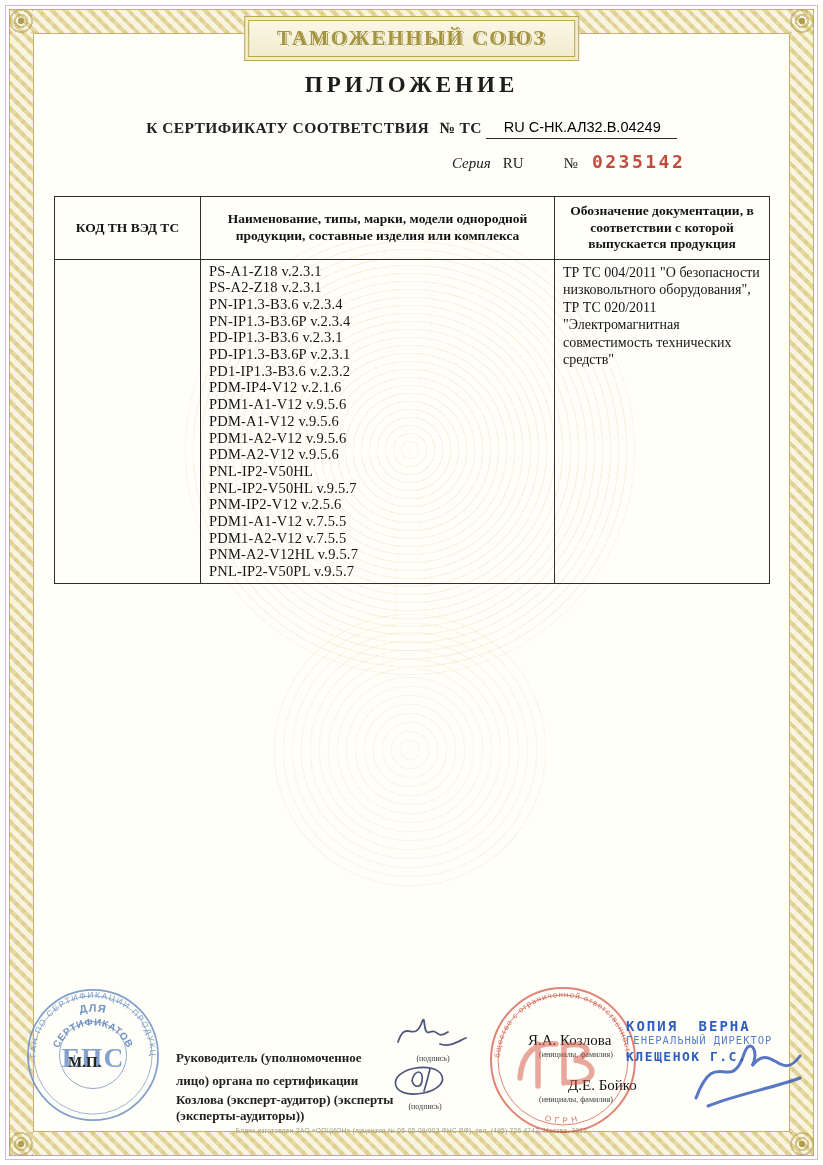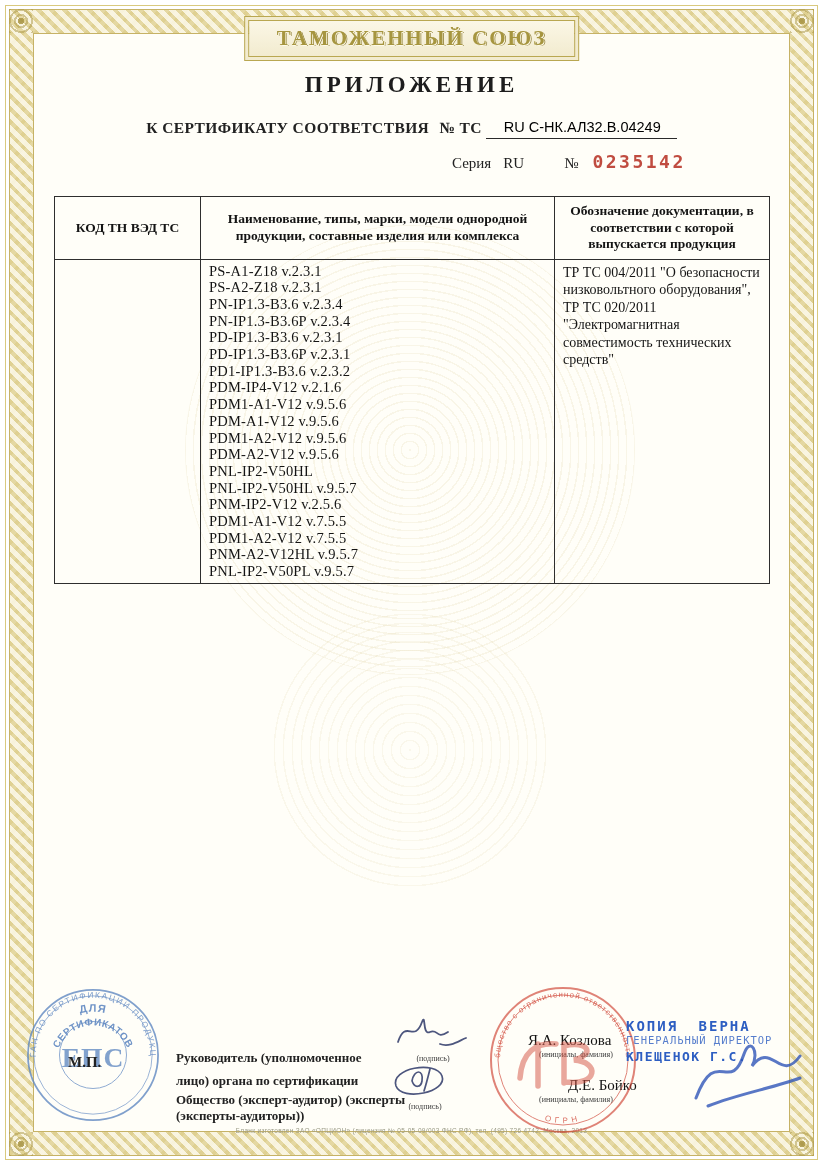--- a/index.html
+++ b/index.html
@@ -38,21 +38,21 @@
     font-size:23px; font-weight:bold; letter-spacing:4px; color:#1d1d1d; }
 
   .certline { position:absolute; top:119px; left:0; width:100%;
     display:flex; justify-content:center; align-items:flex-end; }
   .cl-label, .cl-prefix { font-weight:bold; font-size:15.5px; letter-spacing:.4px; padding-bottom:2px; }
   .cl-prefix { margin-left:10px; }
   .cl-number { font-family:"Liberation Sans", sans-serif; font-size:14.5px; color:#000000;
     border-bottom:1.5px solid #2a2a2a; padding:0 16px 3px 18px; margin-left:4px; }
 
   .seriesline { position:absolute; top:151px; left:452px; display:flex; align-items:baseline; }
-  .sl-label { font-size:15px; }
+  .sl-label { font-size:15px;font-style:italic; }
   .sl-region { font-size:15px; margin-left:12px; }
   .sl-no { font-size:15px; margin-left:40px; }
   .sl-rednum { font-family:"DejaVu Sans Mono", monospace; font-weight:bold; font-size:18px;
     letter-spacing:2.5px; color:#b83427; opacity:.88; margin-left:14px; }
 
   
   table.cert-table { position:absolute; left:54px; top:196px; width:716px; border-collapse:collapse; background:transparent; }
   .cert-table th, .cert-table td { border:1px solid #2e2e2e; }
   .cert-table th { font-size:13.5px; font-weight:bold; line-height:16.5px; padding:6px 6px; text-align:center; vertical-align:middle; color:#141414; }
   .code-row td { height:22px; font-size:15px; padding:1px 7px; vertical-align:middle; color:#141414; }
@@ -182,21 +182,21 @@
     </text>
     <text font-size="10" font-weight="bold" letter-spacing="0.5" fill="#6189c2" opacity="0.9" font-family="Liberation Sans, sans-serif">
       <textPath href="#bsMidB" startOffset="50%" text-anchor="middle">СЕРТИФИКАТОВ</textPath>
     </text>
     <text x="70" y="82" text-anchor="middle" font-size="28" font-weight="bold" letter-spacing="1" fill="#6d92c6" opacity="0.85" font-family="Liberation Serif, serif">ЕПС</text>
   </svg>
 
   <div class="mp">М.П.</div>
 
   <div class="role1">Руководитель (уполномоченное лицо) органа по сертификации</div>
-  <div class="role2">Общество (эксперт-аудитор) (эксперты (эксперты-аудиторы))</div>
+  <div class="role2">Козлова (эксперт-аудитор) (эксперты (эксперты-аудиторы))</div>
 
   <svg class="sig1" viewBox="0 0 82 46">
     <path d="M6,32 C14,8 22,34 30,12 C34,2 30,26 38,22 C46,18 44,30 56,22 M48,34 C58,38 68,30 74,28" stroke="#3a4470" stroke-width="1.8" fill="none" stroke-linecap="round" opacity="0.9"></path>
   </svg>
   <div class="cap cap-sig1">(подпись)</div>
 
   <svg class="sig2" viewBox="0 0 76 46">
     <path d="M14,28 C8,10 54,2 60,18 C66,34 20,44 14,28 Z M30,23 C32,11 42,11 40,23 C39,29 33,31 30,23 M48,11 C46,19 44,27 42,33" stroke="#3a4470" stroke-width="1.7" fill="none" stroke-linecap="round" opacity="0.9"></path>
   </svg>
   <div class="cap cap-sig2">(подпись)</div>

